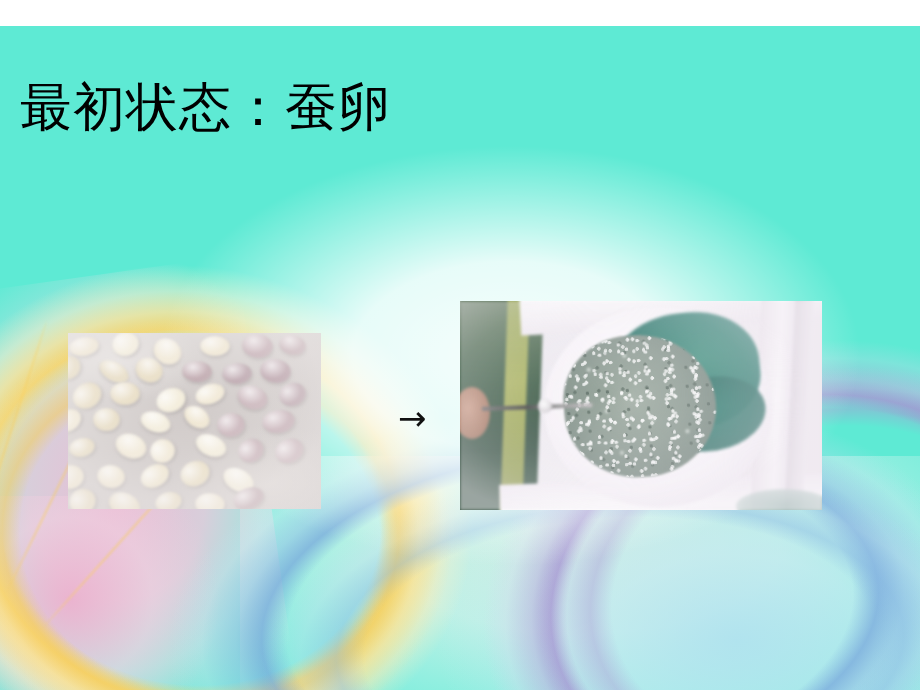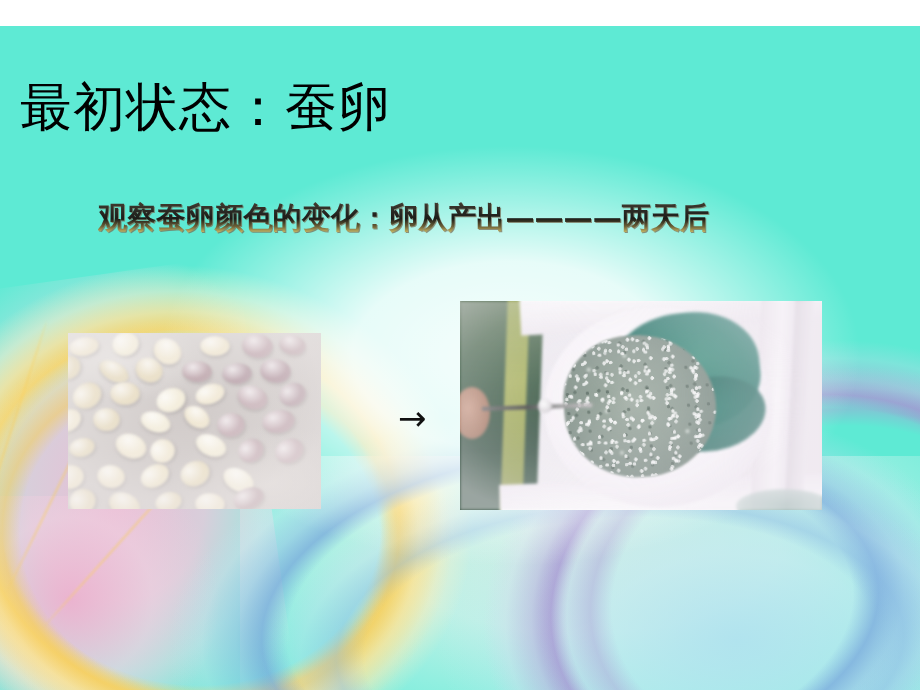--- a/index.html
+++ b/index.html
@@ -323,23 +323,20 @@
     <div class="ribbon-blue2"></div>
 
     <div class="ribbon-purple"></div>
     <div class="ribbon-purple2"></div>
 
     <div class="veil"></div>
   </div>
 
   <div class="title nosel">最初状态：蚕卵</div>
 
-  <div class="subtitle-wrap">
-    <div class="subtitle nosel">观察蚕卵颜色的变化：卵从产出————两天后</div>
-  </div>
 
   <div class="photo1">
     <div class="p1-bg"></div>
     <div id="eggfield">
         <div class="egg" style="left: 0.803784px; top: 3.99267px; width: 30.1927px; height: 19.1959px; transform: rotate(-9.9deg); background: radial-gradient(at 35% 30%, rgba(255, 255, 255, 0.75) 0%, rgba(255, 255, 255, 0) 55%), radial-gradient(rgb(240, 231, 210) 0%, rgb(240, 231, 210) 58%, rgba(0, 0, 0, 0.1) 100%); box-shadow: rgba(120, 110, 110, 0.28) 1px 2px 3px;"></div>
         <div class="egg" style="left: 43.7693px; top: -0.547604px; width: 27.2624px; height: 23.721px; transform: rotate(-17.6deg); background: radial-gradient(at 35% 30%, rgba(255, 255, 255, 0.75) 0%, rgba(255, 255, 255, 0) 55%), radial-gradient(rgb(244, 238, 221) 0%, rgb(244, 238, 221) 58%, rgba(0, 0, 0, 0.1) 100%); box-shadow: rgba(120, 110, 110, 0.28) 1px 2px 3px;"></div>
         <div class="egg" style="left: 84.5263px; top: 5.50298px; width: 29.1799px; height: 24.7474px; transform: rotate(32.9deg); background: radial-gradient(at 35% 30%, rgba(255, 255, 255, 0.75) 0%, rgba(255, 255, 255, 0) 55%), radial-gradient(rgb(242, 234, 215) 0%, rgb(242, 234, 215) 58%, rgba(0, 0, 0, 0.1) 100%); box-shadow: rgba(120, 110, 110, 0.28) 1px 2px 3px;"></div>
         <div class="egg" style="left: 132.438px; top: 3.37175px; width: 29.4106px; height: 19.8591px; transform: rotate(0deg); background: radial-gradient(at 35% 30%, rgba(255, 255, 255, 0.75) 0%, rgba(255, 255, 255, 0) 55%), radial-gradient(rgb(240, 231, 210) 0%, rgb(240, 231, 210) 58%, rgba(0, 0, 0, 0.1) 100%); box-shadow: rgba(120, 110, 110, 0.28) 1px 2px 3px;"></div>
         <div class="egg" style="left: 173.537px; top: 0.919724px; width: 31.289px; height: 24.0023px; transform: rotate(7.7deg); background: radial-gradient(at 35% 30%, rgba(255, 255, 255, 0.75) 0%, rgba(255, 255, 255, 0) 55%), radial-gradient(rgb(194, 170, 177) 0%, rgb(194, 170, 177) 58%, rgba(0, 0, 0, 0.1) 100%); box-shadow: rgba(120, 110, 110, 0.28) 1px 2px 3px;"></div>
         <div class="egg" style="left: 210.665px; top: 2.19031px; width: 26.8061px; height: 20.1917px; transform: rotate(13deg); background: radial-gradient(at 35% 30%, rgba(255, 255, 255, 0.75) 0%, rgba(255, 255, 255, 0) 55%), radial-gradient(rgb(191, 168, 174) 0%, rgb(191, 168, 174) 58%, rgba(0, 0, 0, 0.1) 100%); box-shadow: rgba(120, 110, 110, 0.28) 1px 2px 3px;"></div>

